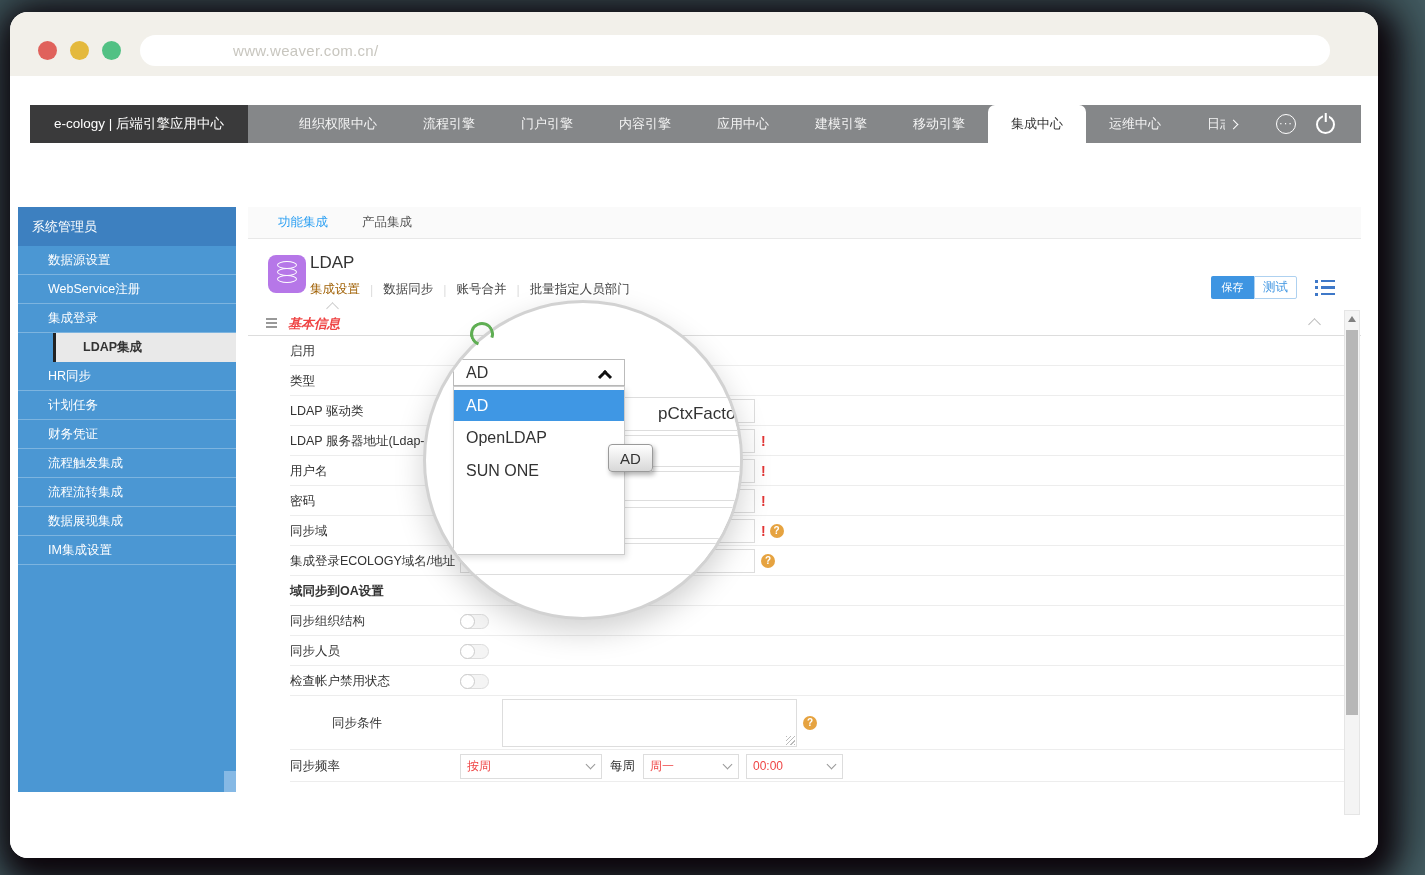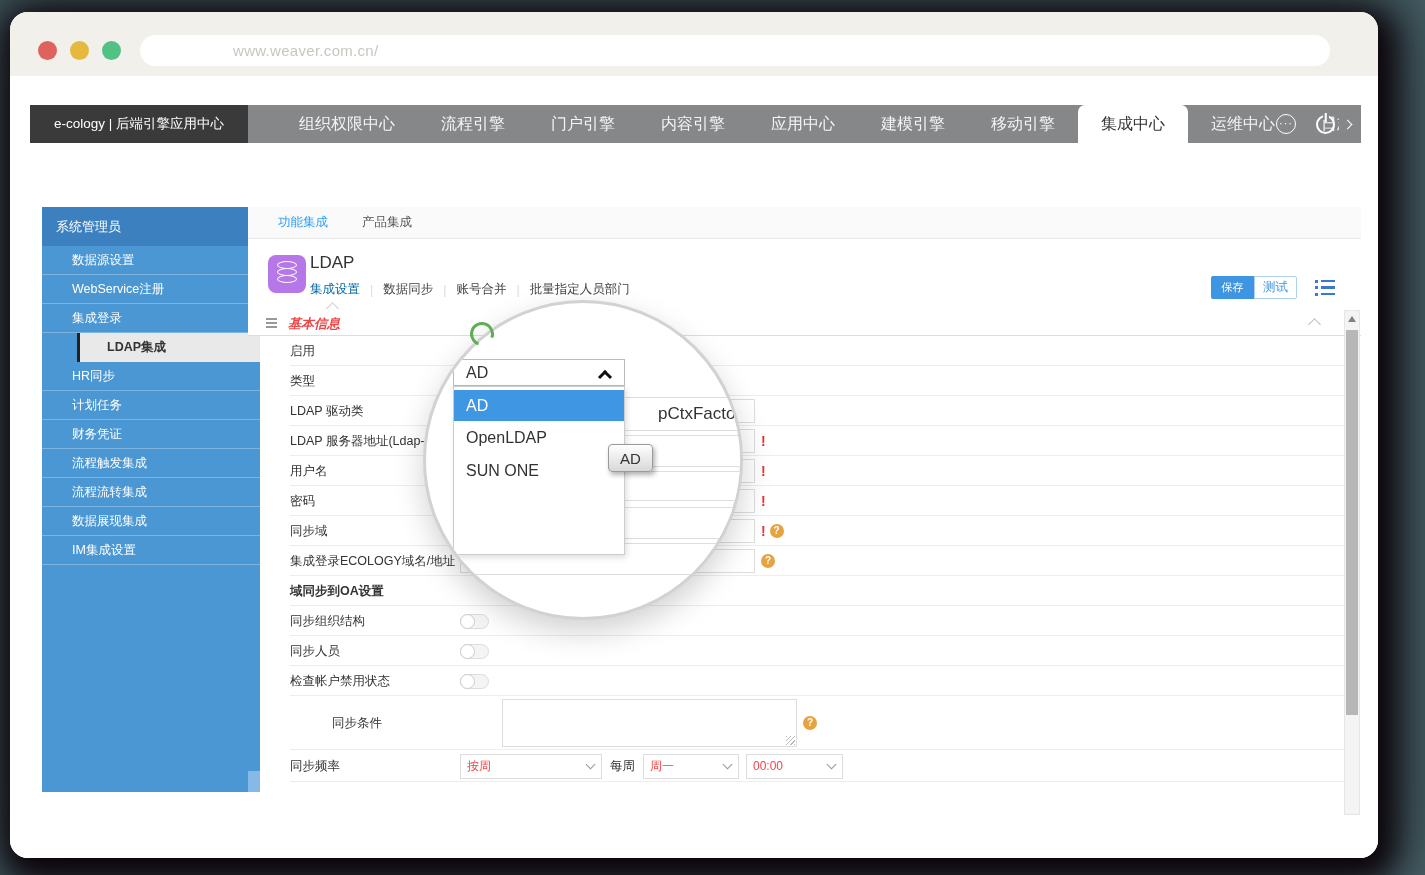--- a/index.html
+++ b/index.html
@@ -35,40 +35,40 @@
   .topnav {
     position:absolute; left:20px; top:29px; width:1331px; height:38px;
     background:#858789; display:flex; align-items:stretch;
   }
   .logo {
     width:218px; background:#3a3a3b; color:#fff; font-size:13.5px;
     display:flex; align-items:center; justify-content:center; white-space:nowrap;
   }
   .nav-items { display:flex; align-items:center; padding-left:28px; flex:1; min-width:0; }
   .nav-item {
-    color:#f4f4f4; font-size:16px; padding:0 23px; line-height:38px;
+    color:#f4f4f4; font-size:13px; padding:0 23px; line-height:38px;
     white-space:nowrap; cursor:pointer;
   }
   .nav-item.active {
     background:#fff; color:#333; border-radius:7px 7px 0 0; height:38px;
   }
   .nav-trunc { display:flex; align-items:center; gap:5px; }
   .nav-trunc .txt { max-width:18px; overflow:hidden; display:inline-block; white-space:nowrap; }
   .chev-r { width:7px; height:7px; border-right:1.6px solid #fff; border-top:1.6px solid #fff; transform:rotate(45deg); }
   .nav-icons { display:flex; align-items:center; gap:20px; padding-right:26px; }
   .ico-ellipsis {
     width:20px; height:20px; border:1.5px solid #fff; border-radius:50%;
     color:#fff; font-size:11px; line-height:16px; text-align:center; letter-spacing:1px;
   }
   .ico-power { position:relative; width:19px; height:19px; border:2px solid #fff; border-radius:50%; }
   .ico-power::before { content:''; position:absolute; left:50%; top:-4px; width:6px; height:7px; background:#858789; transform:translateX(-50%); }
   .ico-power::after  { content:''; position:absolute; left:50%; top:-4px; width:2.5px; height:9px; background:#fff; transform:translateX(-50%); }
   
   .sidebar {
-    position:absolute; left:32px; top:131px; width:218px; height:585px;
+    position:absolute; left:8px; top:131px; width:218px; height:585px;
     background:#4b97d3;
   }
   .sb-head {
     height:39px; background:#3d80c0; color:#fff; font-size:13px;
     display:flex; align-items:center; padding-left:14px;
   }
   .sb-item {
     height:29px; line-height:29px; padding-left:30px; color:#fff; font-size:12.5px;
     border-bottom:1px solid rgba(255,255,255,.28); cursor:pointer; position:relative;
   }
@@ -86,21 +86,21 @@
   .subnav .tab { font-size:12.5px; color:#555; cursor:pointer; }
   .subnav .tab.active { color:#2b9ff2; }
   
   .ldaphead { position:absolute; left:238px; top:163px; width:1113px; height:70px; background:#fff; }
   .db-icon { position:absolute; left:20px; top:16px; width:38px; height:38px; background:#b677e8; border-radius:8px; }
   .db-icon .disc { position:absolute; left:9px; width:20px; height:8px; border:1.6px solid #fff; border-radius:50%; background:#b677e8; }
   .ldap-title { position:absolute; left:62px; top:14px; font-size:17px; color:#333; }
   .ldap-tabs { position:absolute; left:62px; top:42px; display:flex; align-items:center; gap:10px; font-size:12.5px; color:#444; }
   .ldap-tabs .sep { color:#ddd; }
   .ldap-tabs .t { cursor:pointer; }
-  .ldap-tabs .t.active { color:#0369a1; }
+  .ldap-tabs .t.active { color:#a16207; }
   .tab-caret {
     position:absolute; left:80px; bottom:-4px; width:9px; height:9px; background:#fff;
     border-left:1px solid #ccc; border-top:1px solid #ccc; transform:rotate(45deg); z-index:2;
   }
   .head-actions { position:absolute; right:26px; top:37px; display:flex; align-items:center; }
   .btn-save {
     width:43px; height:23px; background:#3e95e2; color:#fff; font-size:11px;
     display:flex; align-items:center; justify-content:center; border-radius:2px 0 0 2px; cursor:pointer;
   }
   .btn-test {

